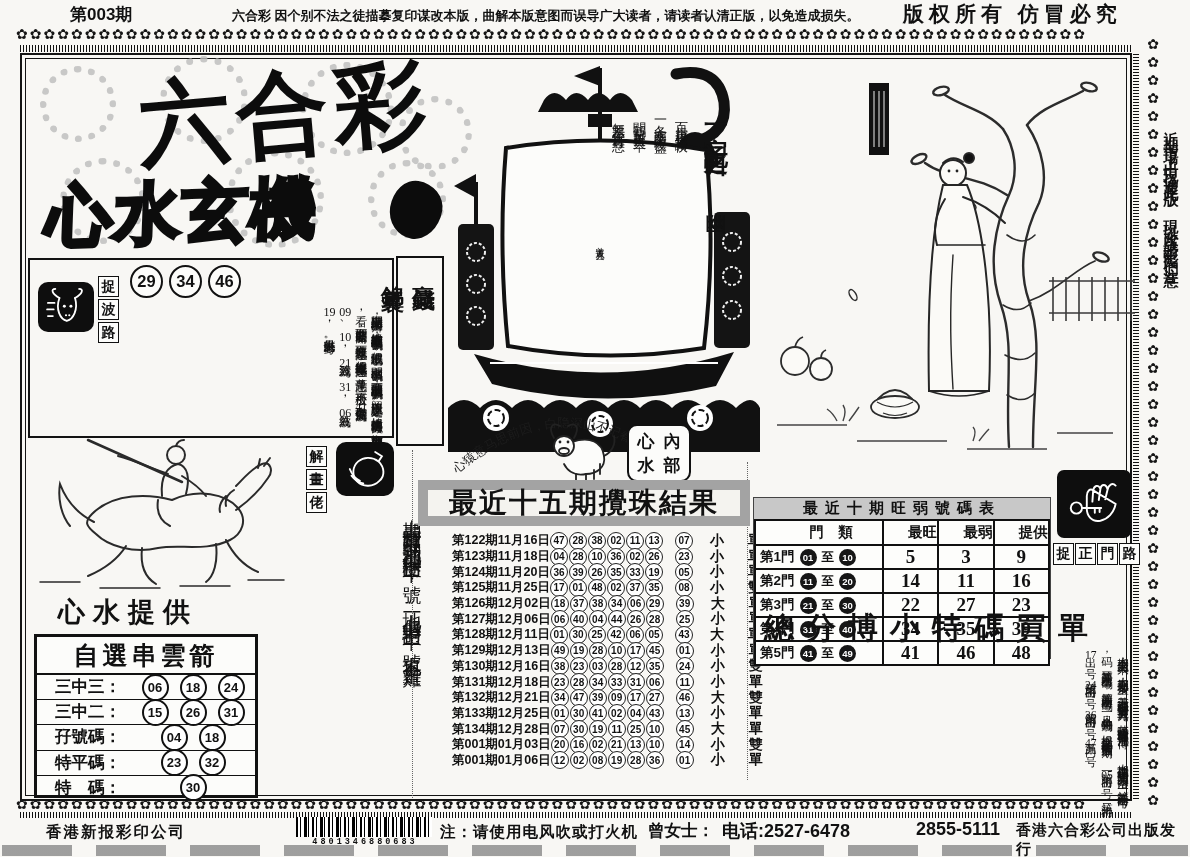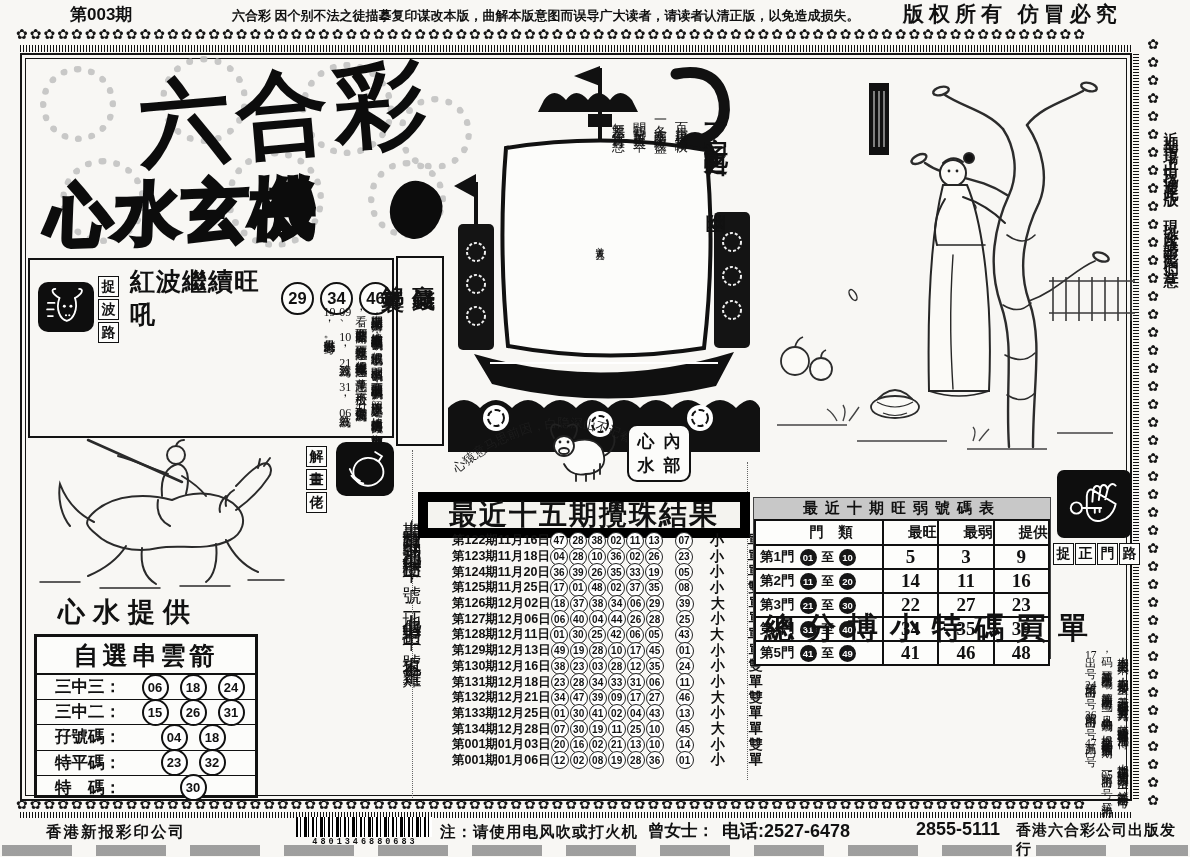--- a/index.html
+++ b/index.html
@@ -75,21 +75,21 @@
   #xs-box{left:34px;top:634px;width:224px;height:164px;border:3px solid #111;background:#fcfcfa;box-sizing:border-box;text-align:center;}
   #xs-head{height:36px;border-bottom:2.5px solid #111;display:flex;align-items:center;justify-content:center;
            font:900 25px "Liberation Sans",sans-serif;letter-spacing:4px;}
   .xs-row{height:24.2px;display:flex;align-items:center;border-bottom:1.5px solid #111;padding-left:8px;}
   .xs-row:last-child{border-bottom:none;}
   .xs-label{width:86px;font:900 16.5px "Liberation Sans",sans-serif;}
   .xs-nums{flex:1;display:flex;justify-content:center;gap:11px;}
   .ball-h{display:inline-flex;align-items:center;justify-content:center;width:23px;height:23px;
           border:2px solid #111;border-radius:50%;font:700 13px "Liberation Sans",sans-serif;background:#fff;}
   
-  #res-titleband{left:418px;top:492px;width:332px;height:46px;background:#000000;padding:10px;box-sizing:border-box;}
+  #res-titleband{left:418px;top:480px;width:332px;height:46px;background:#a3a3a3;padding:10px;box-sizing:border-box;}
   #res-titleband .inner{height:100%;background:#f4f3ef;display:flex;align-items:center;justify-content:center;
            font:900 28px "Liberation Sans",sans-serif;letter-spacing:2px;}
   #res-rows{left:420px;top:533px;width:330px;}
   .res-row{height:15.7px;display:flex;align-items:center;}
   .res-period{width:119px;font:700 12.5px "Liberation Sans",sans-serif;white-space:nowrap;margin-left:32px;}
   .ball-r{display:inline-flex;align-items:center;justify-content:center;width:16px;height:16px;
           border:1.4px solid #222;border-radius:50%;font:700 10px "Liberation Sans",sans-serif;
           background:#fff;margin-right:1px;flex:none;}
   .res-special{margin-left:11px;}
   .res-size{margin-left:16px;font:700 14px "Liberation Sans",sans-serif;}
@@ -173,21 +173,20 @@
         <circle cx="28" cy="35" r="1.3" fill="#fff"></circle>
           <circle cx="32" cy="35" r="1.3" fill="#fff"></circle>
       </svg>
     </div>
     <div class="abs vbox-label" id="zbl-label">
         <span class="box-char">捉</span>
         <span class="box-char">波</span>
         <span class="box-char">路</span>
       </div>
     <div class="abs" id="rw-headline">
-      <span class="txt">紅波繼續旺吼</span>
       <span style="display:inline-flex;gap:6px;">
           <span class="ball-big">29</span>
           <span class="ball-big">34</span>
           <span class="ball-big">46</span>
         </span>
     </div>
     <div class="abs vtext" id="rw-body">上期開出結果三波齊出，綠波在本期最旺開出四個號碼，但紅波也不弱，開出兩個號碼，而藍波最弱開出一個號碼，照這樣觀之于思之。根據這樣的走勢可觀，這期與前幾期走勢看，下期藍波若要旺開，而紅波也要注意，但綠波彩民也要注意，千萬注意，不可放松，今期提供藍波為<span class="tcy">41</span>、<span class="tcy">09</span>、<span class="tcy">10</span>，綠波為<span class="tcy">21</span>、<span class="tcy">31</span>，紅波為<span class="tcy">06</span>、<span class="tcy">19</span>，只供彩民參考。</div>
   </div>
 
   <div class="abs" id="pouch-box">贏錢

